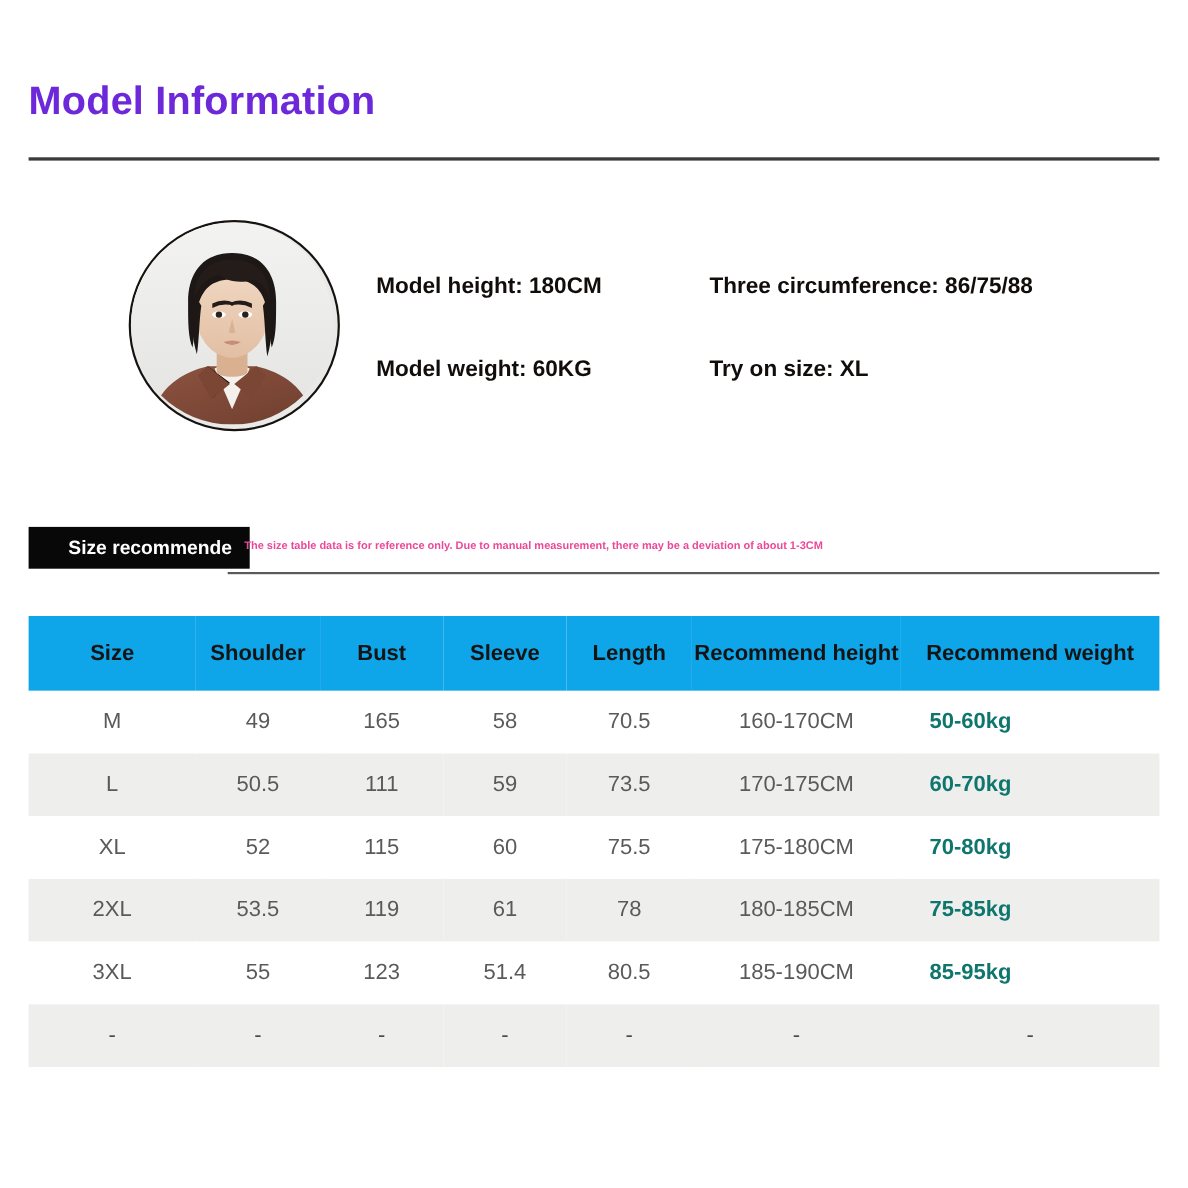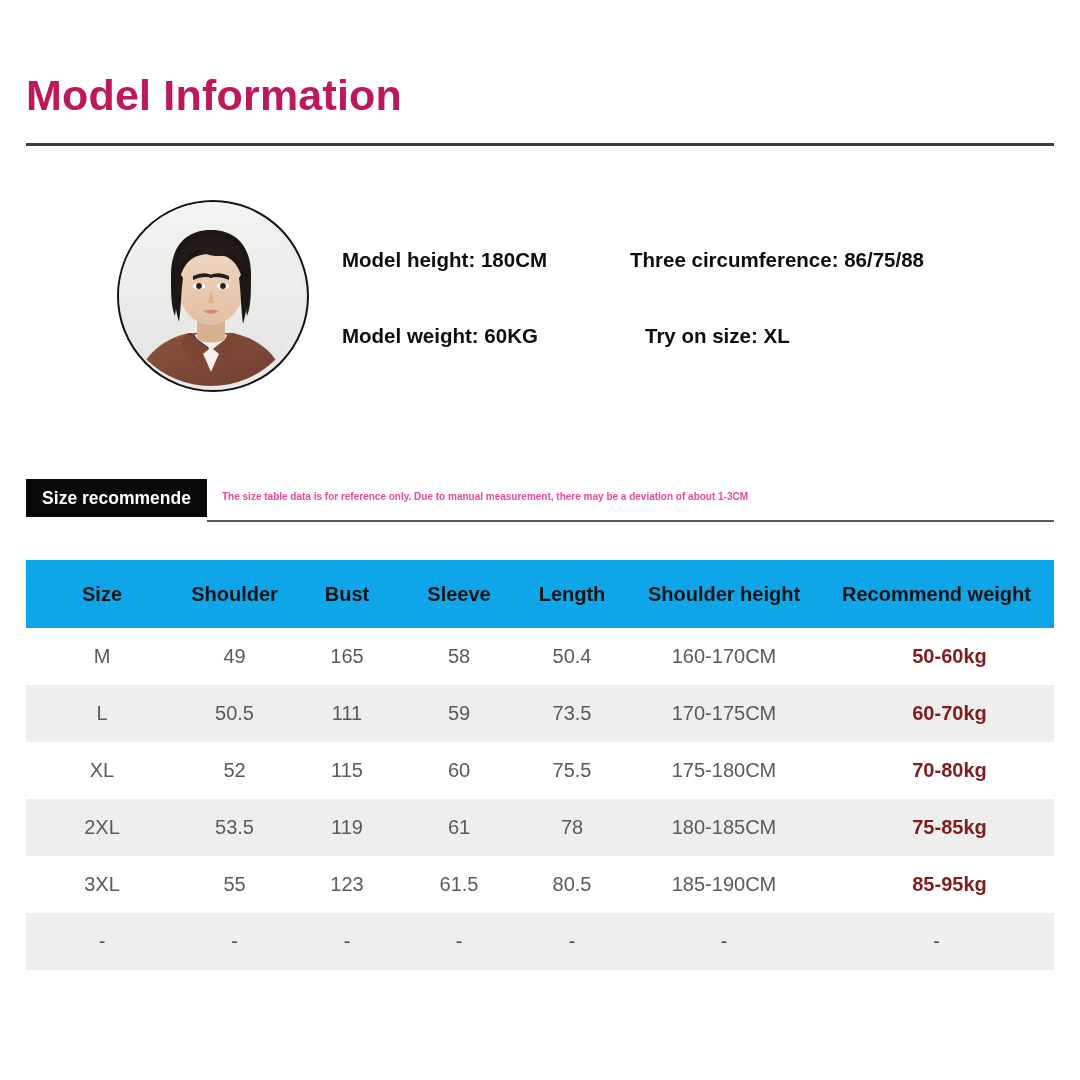--- a/index.html
+++ b/index.html
@@ -13,23 +13,23 @@
     position: relative;
     font-family: "Liberation Sans", sans-serif;
     overflow: hidden;
   }
 
   
   #page-title {
     position: absolute;
     left: 26px;
     top: 74px;
-    font-size: 43px;
-    font-weight: bold;
-    color: #be185d;
+    font-size: 36px;
+    font-weight: bold;
+    color: #6d28d9;
     letter-spacing: 0.2px;
     line-height: 1;
   }
   #title-rule {
     position: absolute;
     left: 26px;
     top: 143px;
     width: 1028px;
     height: 3px;
     background: #3b3b3b;
@@ -58,21 +58,21 @@
 
   .info-cell {
     position: absolute;
     font-size: 20.5px;
     font-weight: bold;
     color: #100d0b;
     white-space: nowrap;
     text-align: right;
   }
   #info-height  { left: 342px; top: 55px;  }
-  #info-three   { left: 630px; top: 55px;  }
+  #info-three   { left: 645px; top: 55px;  }
   #info-weight  { left: 342px; top: 131px; }
   #info-tryon   { left: 645px; top: 131px; }
 
   
   #size-bar {
     position: absolute;
     left: 26px;
     top: 479px;
     width: 1028px;
     height: 44px;
@@ -85,20 +85,21 @@
     height: 38px;
     background: #080808;
     color: #ffffff;
     font-size: 17.5px;
     font-weight: bold;
     display: flex;
     align-items: center;
     justify-content: center;
     overflow: hidden;
     white-space: nowrap;
+    padding-left: 20px;
   }
   #size-note {
     position: absolute;
     left: 196px;
     top: 12px;
     font-size: 10px;
     font-weight: bold;
     color: #ec4899;
     white-space: nowrap;
   }
@@ -147,22 +148,22 @@
     color: #5a5a5a;
     text-align: center;
     vertical-align: middle;
     padding: 0;
     font-weight: normal;
   }
   #size-table tbody tr.even td { background: #eeeeec; }
   #size-table tbody tr.odd  td { background: #ffffff; }
   #size-table tbody td.rw {
     font-weight: bold;
-    color: #7f1d1d;
-    text-align: center;
+    color: #0f766e;
+    text-align: left;
     padding-left: 26px;
   }
   #size-table tbody tr.blank td { color: #4b4b4b; }
 </style>
 </head>
 <body>
 
 <div id="page-title">Model Information</div>
 <div id="title-rule"></div>
 
@@ -247,31 +248,31 @@
       <col class="c-rh">
       <col class="c-rw">
   </colgroup>
   <thead>
     <tr>
       <th>Size</th>
       <th>Shoulder</th>
       <th>Bust</th>
       <th>Sleeve</th>
       <th>Length</th>
-      <th>Shoulder height</th>
+      <th>Recommend height</th>
       <th class="rw-head">Recommend weight</th>
     </tr>
   </thead>
   <tbody>
     <tr class="odd">
       <td>M</td>
       <td>49</td>
       <td>165</td>
       <td>58</td>
-      <td>50.4</td>
+      <td>70.5</td>
       <td>160-170CM</td>
       <td class="rw">50-60kg</td>
     </tr>
     <tr class="even">
       <td>L</td>
       <td>50.5</td>
       <td>111</td>
       <td>59</td>
       <td>73.5</td>
       <td>170-175CM</td>
@@ -292,21 +293,21 @@
       <td>119</td>
       <td>61</td>
       <td>78</td>
       <td>180-185CM</td>
       <td class="rw">75-85kg</td>
     </tr>
     <tr class="odd">
       <td>3XL</td>
       <td>55</td>
       <td>123</td>
-      <td>61.5</td>
+      <td>51.4</td>
       <td>80.5</td>
       <td>185-190CM</td>
       <td class="rw">85-95kg</td>
     </tr>
     <tr class="even blank">
       <td>-</td>
       <td>-</td>
       <td>-</td>
       <td>-</td>
       <td>-</td>

